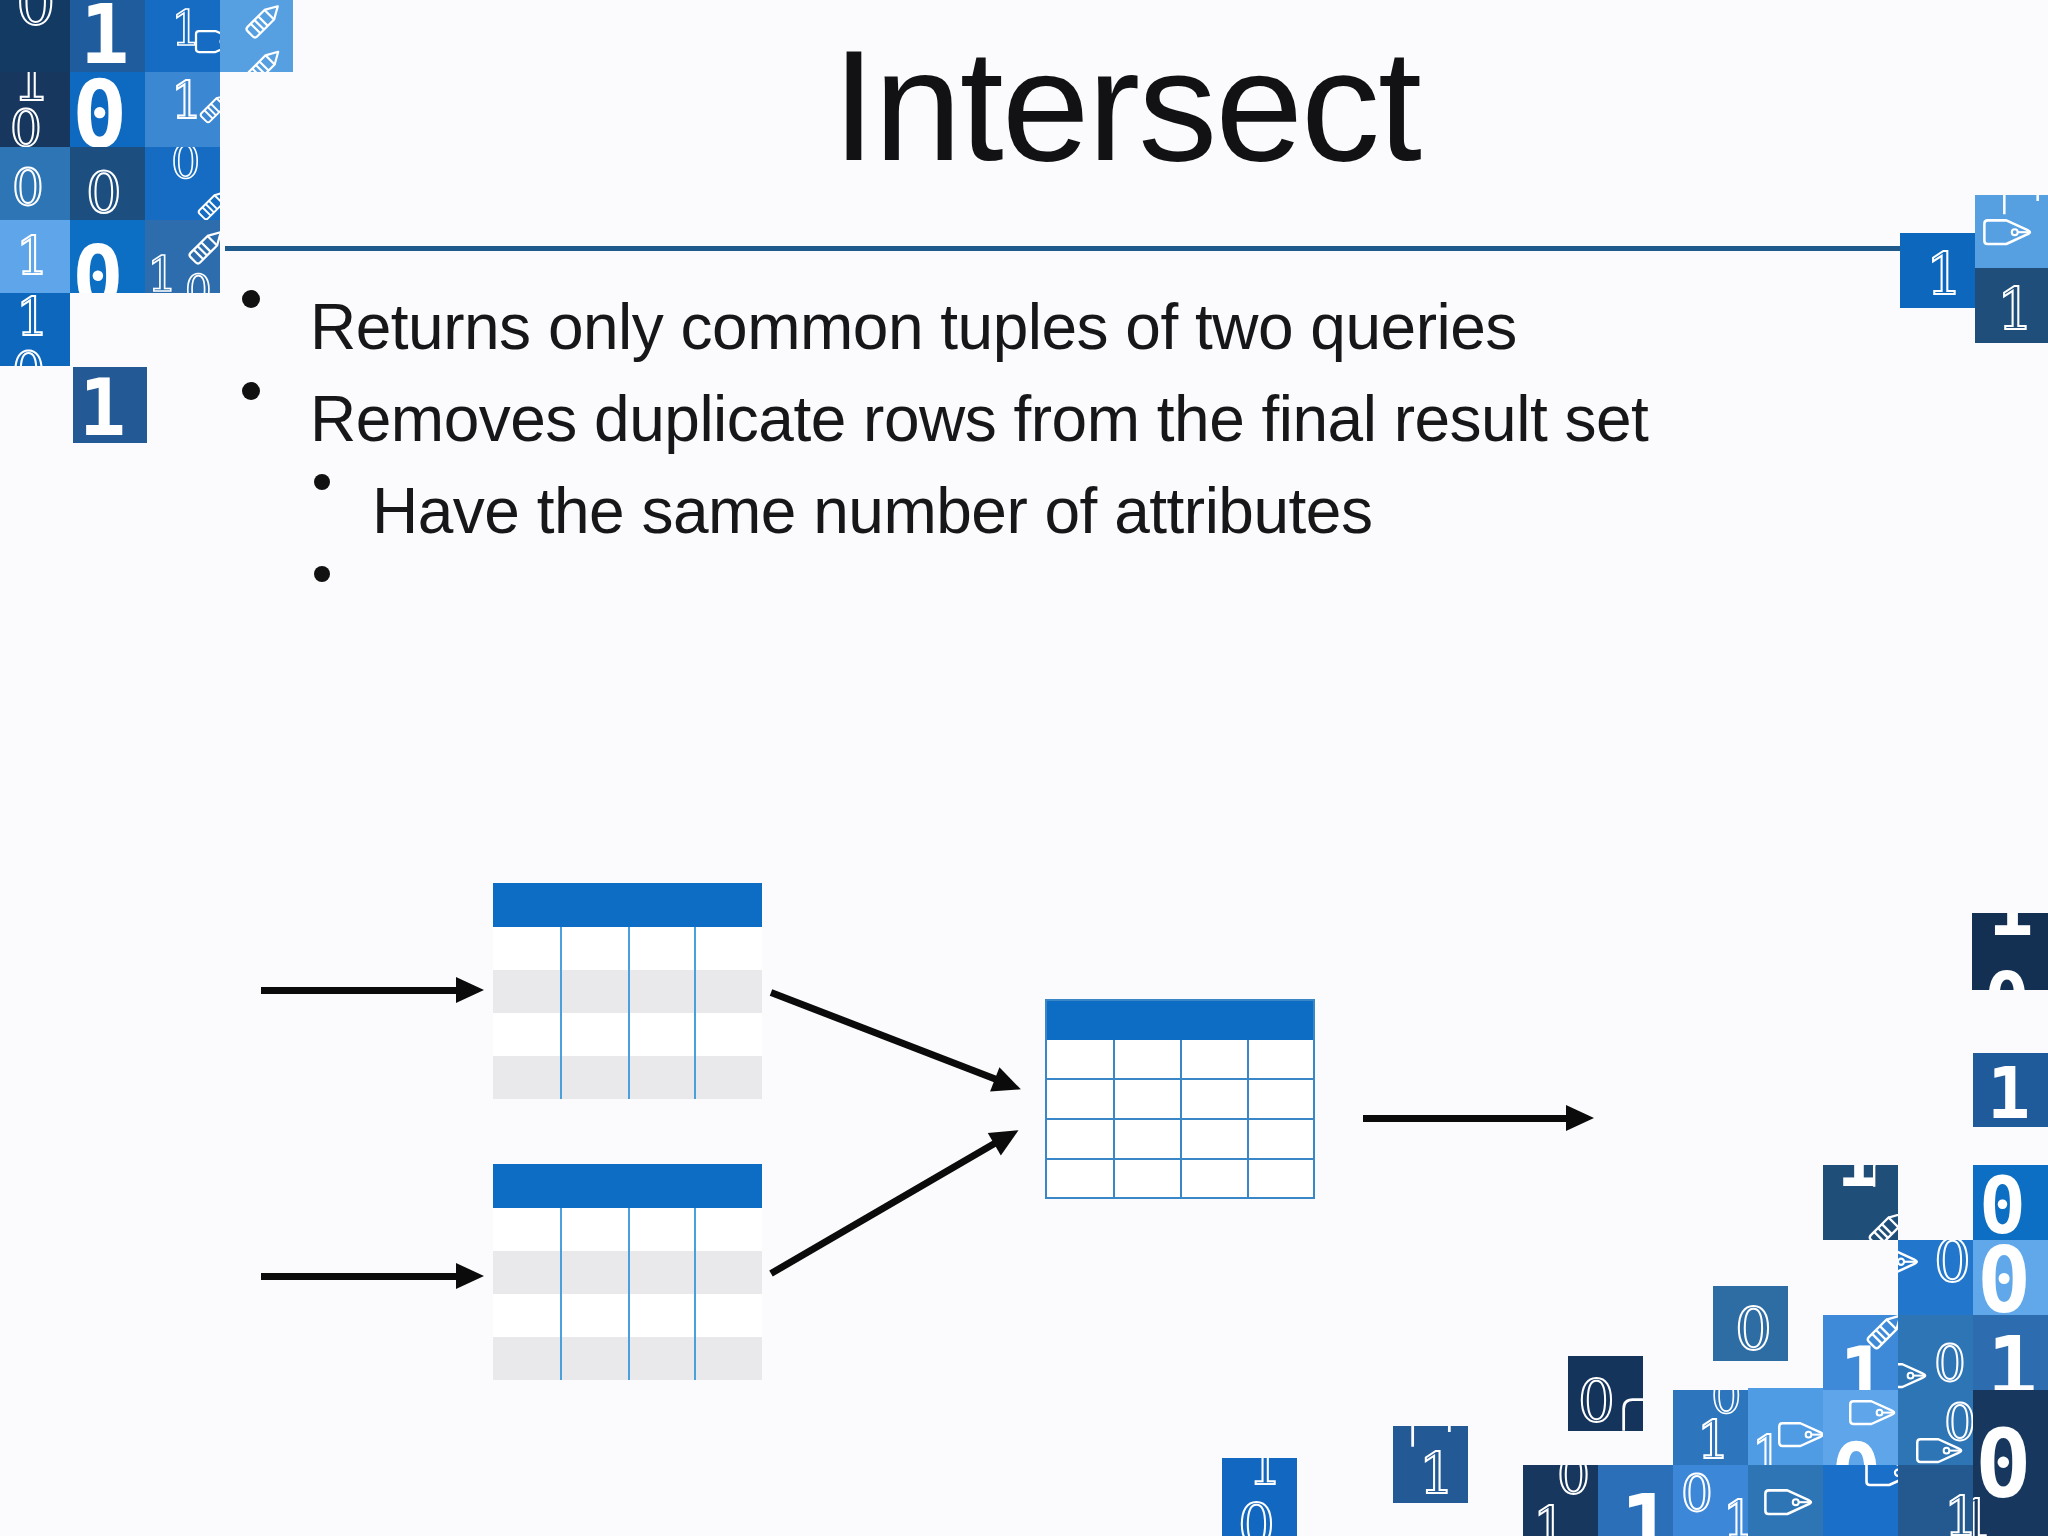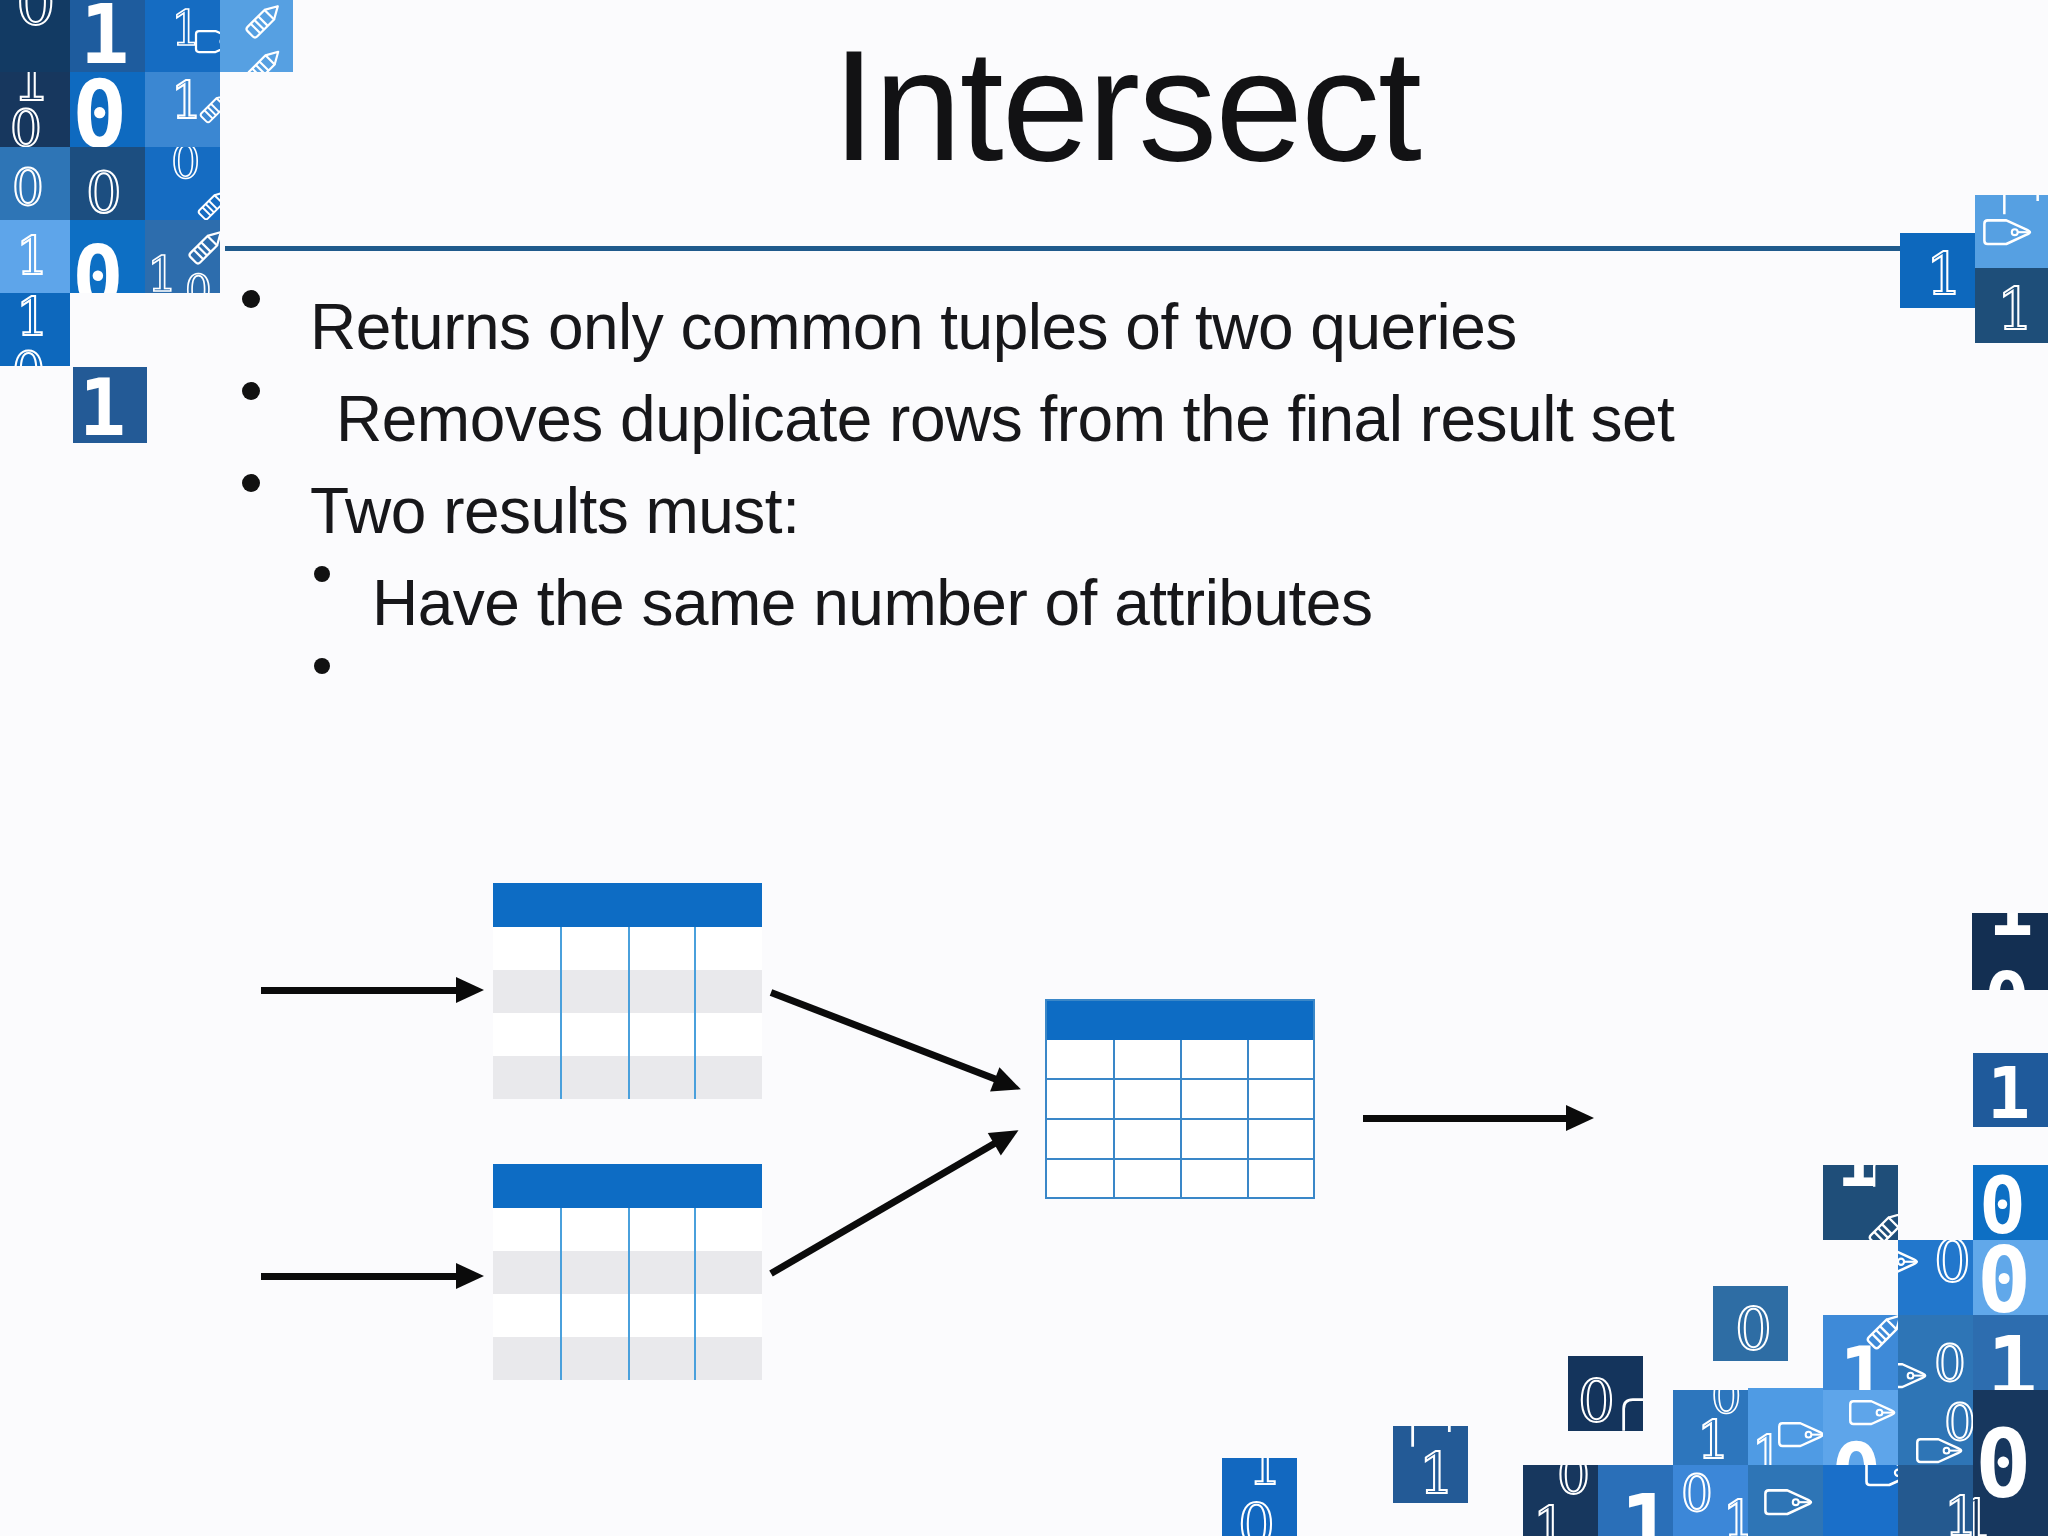--- a/index.html
+++ b/index.html
@@ -58,27 +58,23 @@
 
   <div id="slide-title" style="color: rgb(18, 18, 20);">Intersect</div>
 
   <div id="title-divider" style="background: rgb(31, 90, 140);"></div>
 
   <div id="bullets">
     <div class="bullet-line lvl1" style="color: rgb(23, 23, 26);">
       <span class="dot"></span>
       <span>Returns only common tuples of two queries</span>
     </div>
-    <div class="bullet-line lvl1" style="color: rgb(23, 23, 26); gap: 26px;">
+    <div class="bullet-line lvl1" style="color: rgb(23, 23, 26);">
       <span class="dot"></span>
       <span>Removes duplicate rows from the final result set</span>
-    </div>
-    <div class="bullet-line lvl1" style="color: rgb(23, 23, 26);">
-      <span class="dot"></span>
-      <span>Two results must:</span>
     </div>
     <div class="bullet-line lvl2" style="color: rgb(23, 23, 26);">
       <span class="dot"></span>
       <span>Have the same number of attributes</span>
     </div>
     <div class="bullet-line lvl2" style="color: rgb(23, 23, 26);">
       <span class="dot"></span>
     </div>
   </div>
 

